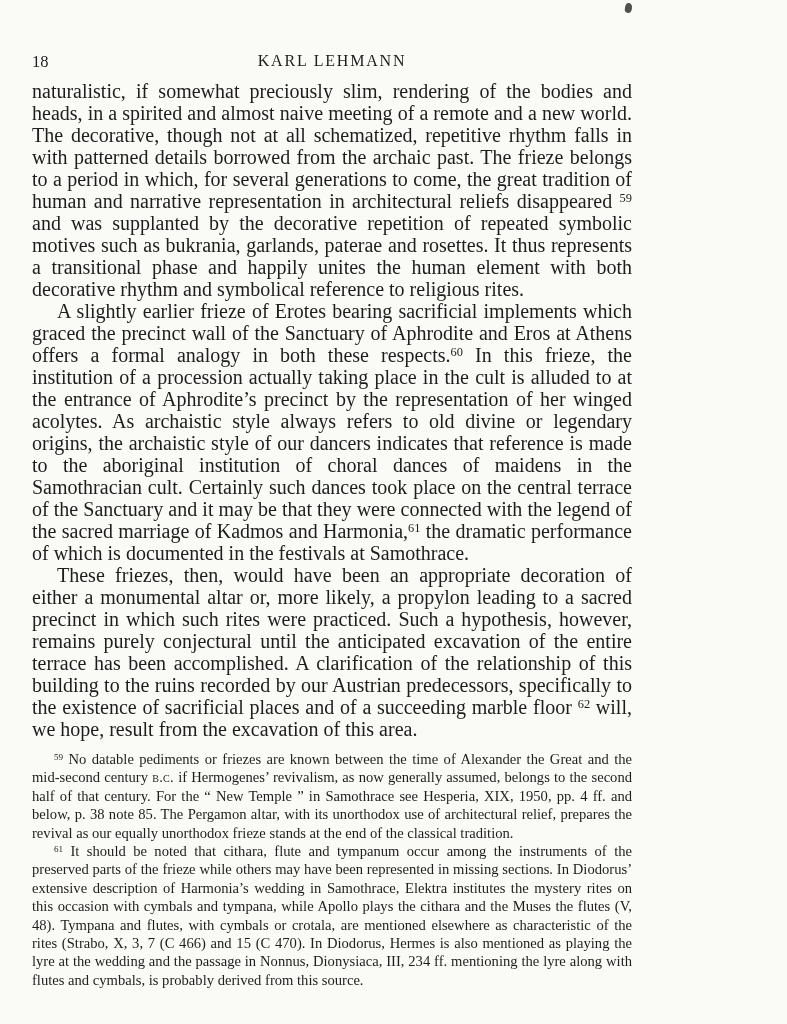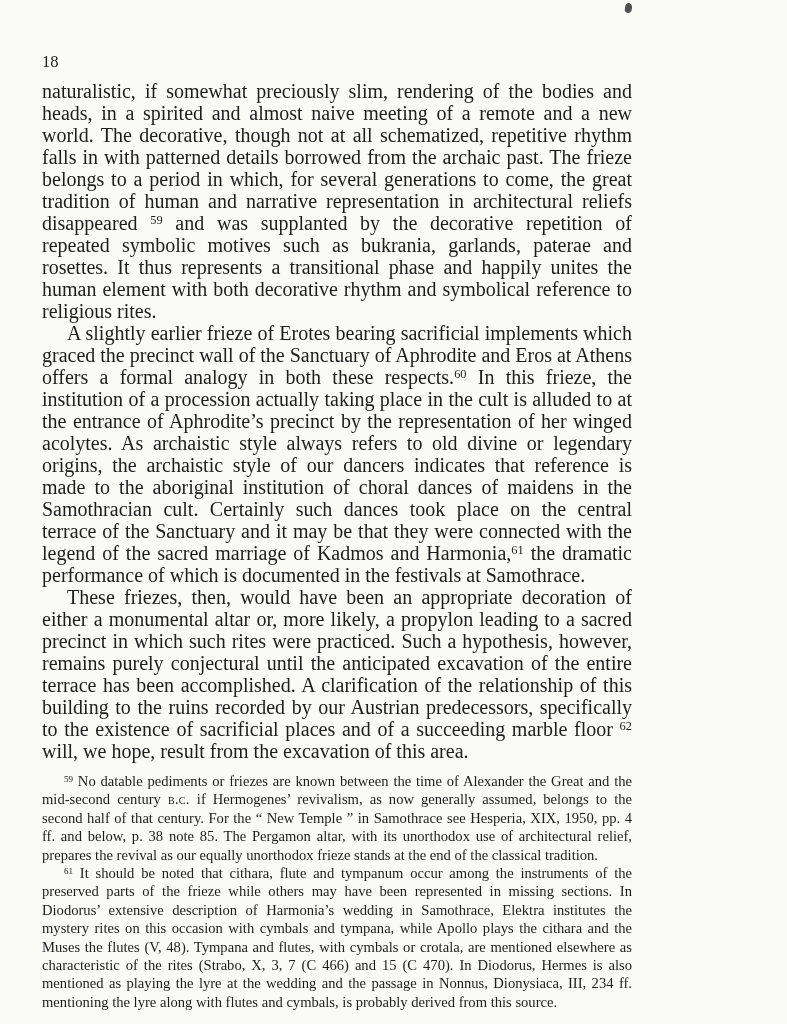--- a/index.html
+++ b/index.html
@@ -7,21 +7,21 @@
   body {
     width: 787px; height: 1024px; overflow: hidden;
     background: #fafaf7;
     font-family: "Liberation Serif", "DejaVu Serif", serif;
   }
   .page {
     position: relative;
     width: 696px; height: 1024px;
     background: #fafaf7;
     color: #1d1d1d;
-    padding: 52px 64px 0 42px;
+    padding: 52px 64px 0 32px;
   }
   .speck {
     position: absolute; top: 3px; right: 64px;
     width: 7px; height: 10px;
     background: #262626; opacity: .8;
     border-radius: 45% 55% 50% 50%;
     transform: rotate(12deg);
   }
   .running-header { position: relative; height: 22px; }
   .page-number {
@@ -58,20 +58,21 @@
   .it { }
   .sc { font-variant: small-caps; letter-spacing: .3px; }
 </style>
 </head>
 <body>
 
 <div class="page">
   <div class="speck"></div>
   <header class="running-header">
     <span class="page-number">18</span>
+    <span class="running-head">KARL LEHMANN</span>
   </header>
   <main class="body-text">
       <p class="para"><span>naturalistic, if somewhat preciously slim, rendering of the bodies and heads, in a spirited and almost naive meeting of a remote and a new world. The decorative, though not at all schematized, repetitive rhythm falls in with patterned details borrowed from the archaic past. The frieze belongs to a period in which, for several generations to come, the great tradition of human and narrative representation in architectural reliefs disappeared </span><sup>59</sup><span> and was supplanted by the decorative repetition of repeated symbolic motives such as bukrania, garlands, paterae and rosettes. It thus represents a transitional phase and happily unites the human element with both decorative rhythm and symbolical reference to religious rites.</span></p>
       <p class="para indent"><span>A slightly earlier frieze of Erotes bearing sacrificial implements which graced the precinct wall of the Sanctuary of Aphrodite and Eros at Athens offers a formal analogy in both these respects.</span><sup>60</sup><span> In this frieze, the institution of a procession actually taking place in the cult is alluded to at the entrance of Aphrodite’s precinct by the representation of her winged acolytes. As archaistic style always refers to old divine or legendary origins, the archaistic style of our dancers indicates that reference is made to the aboriginal institution of choral dances of maidens in the Samothracian cult. Certainly such dances took place on the central terrace of the Sanctuary and it may be that they were connected with the legend of the sacred marriage of Kadmos and Harmonia,</span><sup>61</sup><span> the dramatic performance of which is documented in the festivals at Samothrace.</span></p>
       <p class="para indent"><span>These friezes, then, would have been an appropriate decoration of either a monumental altar or, more likely, a propylon leading to a sacred precinct in which such rites were practiced. Such a hypothesis, however, remains purely conjectural until the anticipated excavation of the entire terrace has been accomplished. A clarification of the relationship of this building to the ruins recorded by our Austrian predecessors, specifically to the existence of sacrificial places and of a succeeding marble floor </span><sup>62</sup><span> will, we hope, result from the excavation of this area.</span></p>
     </main>
   <section class="footnotes">
       <p class="fn"><sup>59</sup><span> No datable pediments or friezes are known between the time of Alexander the Great and the mid-second century </span><span class="sc">b.c.</span><span> if Hermogenes’ revivalism, as now generally assumed, belongs to the second half of that century. For the “ New Temple ” in Samothrace see </span><span class="it">Hesperia</span><span>, XIX, 1950, pp. 4 ff. and below, p. 38 note 85. The Pergamon altar, with its unorthodox use of architectural relief, prepares the revival as our equally unorthodox frieze stands at the end of the classical tradition.</span></p>
       <p class="fn"><sup>61</sup><span> It should be noted that cithara, flute and tympanum occur among the instruments of the preserved parts of the frieze while others may have been represented in missing sections. In Diodorus’ extensive description of Harmonia’s wedding in Samothrace, Elektra institutes the mystery rites on this occasion with cymbals and tympana, while Apollo plays the cithara and the Muses the flutes (V, 48). Tympana and flutes, with cymbals or crotala, are mentioned elsewhere as characteristic of the rites (Strabo, X, 3, 7 (C 466) and 15 (C 470). In Diodorus, Hermes is also mentioned as playing the lyre at the wedding and the passage in Nonnus, </span><span class="it">Dionysiaca</span><span>, III, 234 ff. mentioning the lyre along with flutes and cymbals, is probably derived from this source.</span></p>
     </section>

